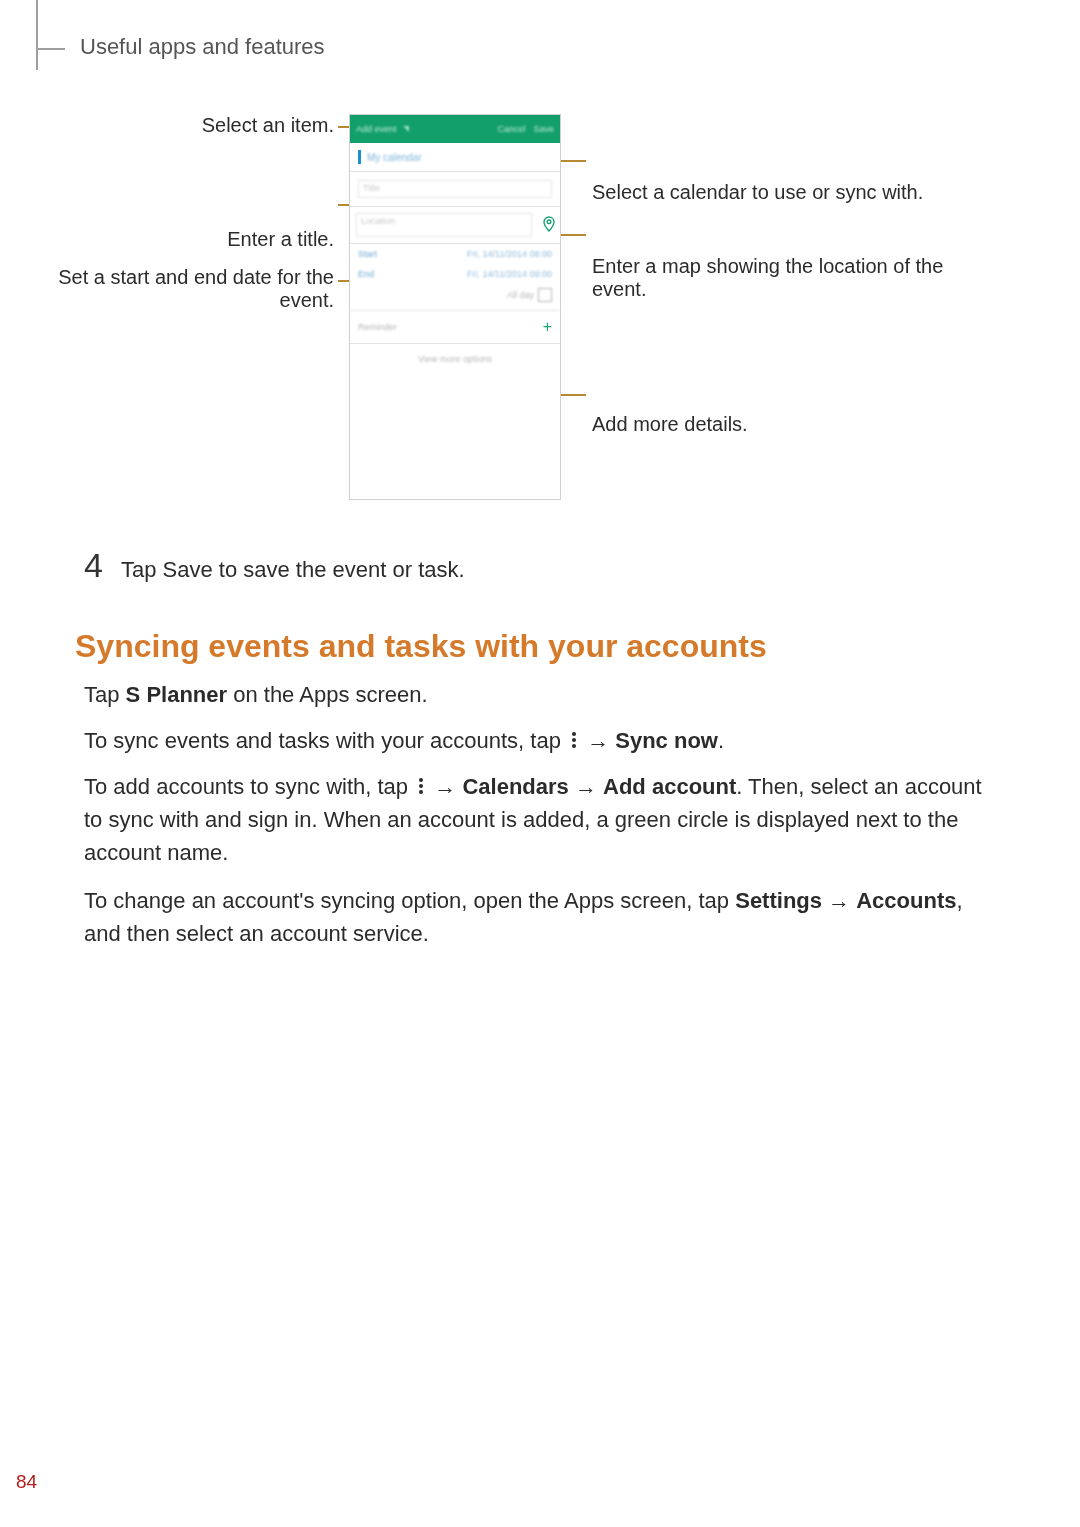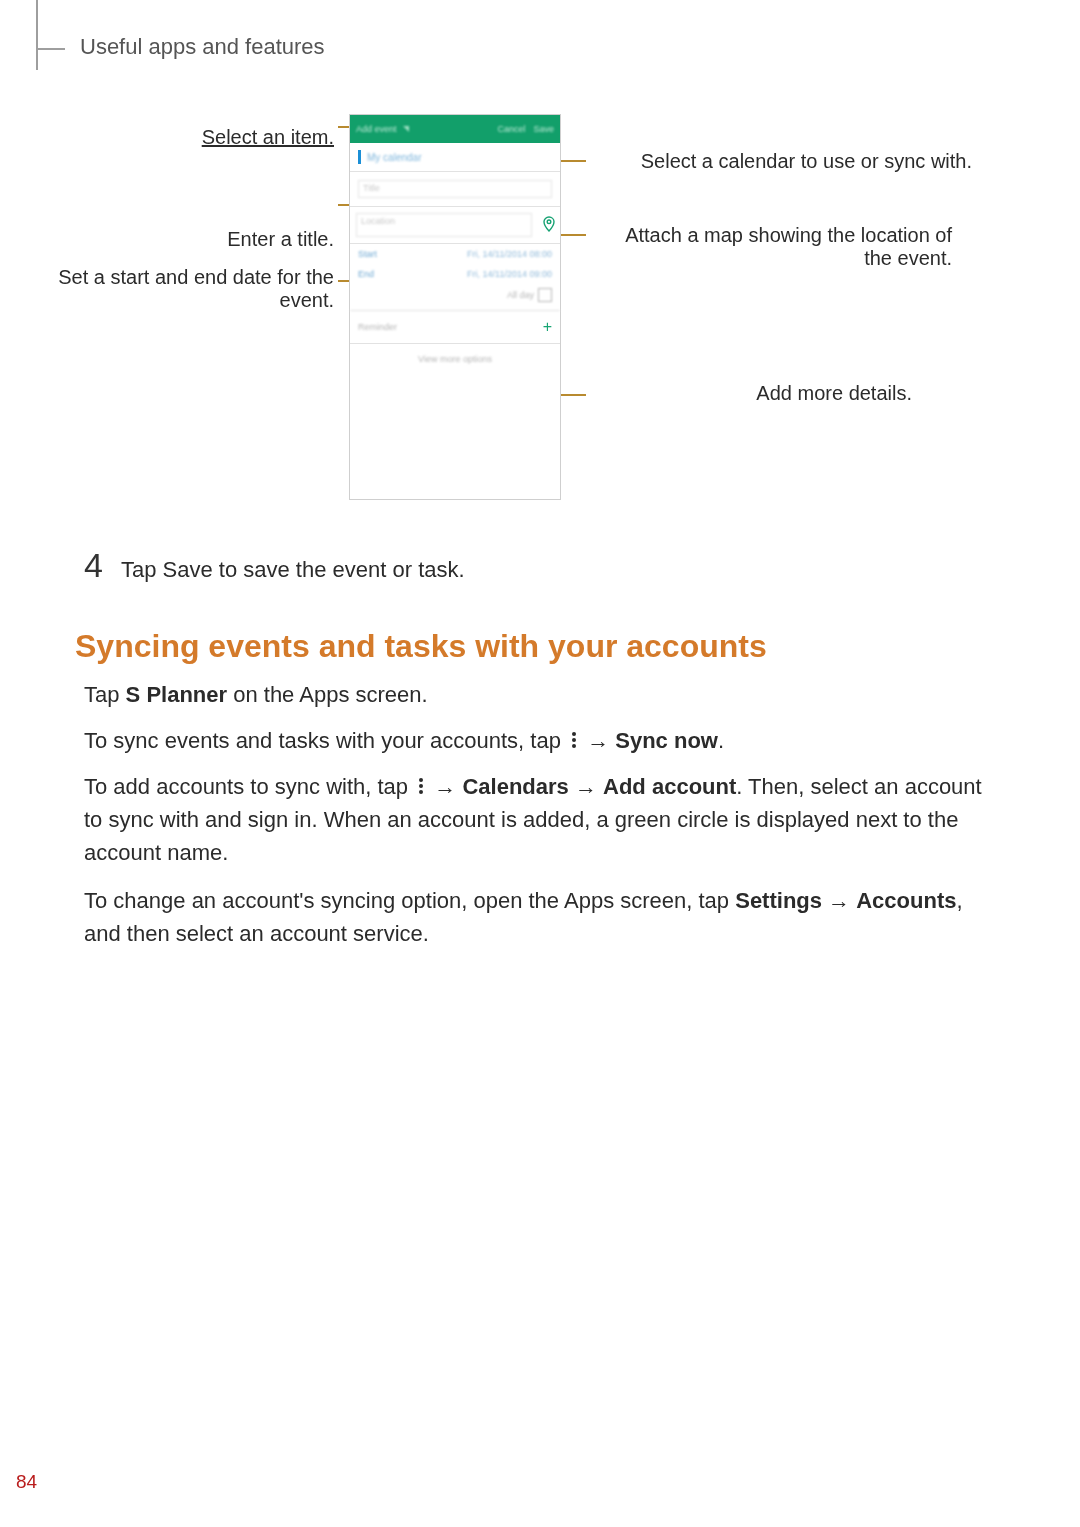--- a/index.html
+++ b/index.html
@@ -83,21 +83,21 @@
   .phone .rem-row .txt { font-size:9px; color:#b6b6b6; filter: blur(1px);}
   .phone .rem-row .plus { color:#18a574; font-size:16px; line-height:1;}
   .phone .more-row { text-align:center; padding:10px 0; font-size:9px; color:#b6b6b6; filter: blur(1px);}
 
   .callout {
     position: absolute;
     font-size: 20px;
     color: #2b2b2b;
   }
   .callout.left { text-align: right; }
-  .callout.right { text-align: right; }
+  .callout.right { text-align: left; margin-top: 31px; }
 
   .lead {
     position:absolute;
     background:#b88a2f;
   }
 
   .step {
     position:absolute;
     left:84px;
     display:flex;
@@ -151,26 +151,26 @@
   }
 </style>
 </head>
 <body>
 
 <div class="page-rule"></div>
 <div class="header">Useful apps and features</div>
 
 <div class="figure">
 
-  <div class="callout left" style="left:-60px; top:12px; width:310px;text-decoration:underline;">Select an item.</div>
+  <div class="callout left" style="left:-60px; top:0; width:310px;">Select an item.</div>
   <div class="callout left" style="left:-60px; top:78px; width:310px;margin-top:36px;">Enter a title.</div>
   <div class="callout left" style="left:-84px; top:152px; width:334px;">Set a start and end date for the event.</div>
 
   <div class="callout right" style="left:508px; top:36px; width:380px;">Select a calendar to use or sync with.</div>
-  <div class="callout right" style="left:508px; top:110px; width:360px;">Attach a map showing the location of the event.</div>
+  <div class="callout right" style="left:508px; top:110px; width:360px;">Enter a map showing the location of the event.</div>
   <div class="callout right" style="left:508px; top:268px; width:320px;">Add more details.</div>
 
   <div class="lead" style="left:254px; top:12px; width:24px; height:2px;"></div>
   <div class="lead" style="left:278px; top:6px; width:2px; height:14px;"></div>
 
   <div class="lead" style="left:254px; top:90px; width:30px; height:2px;"></div>
 
   <div class="lead" style="left:254px; top:166px; width:16px; height:2px;"></div>
   <div class="lead" style="left:270px; top:152px; width:2px; height:30px;"></div>
   <div class="lead" style="left:270px; top:152px; width:14px; height:2px;"></div>

